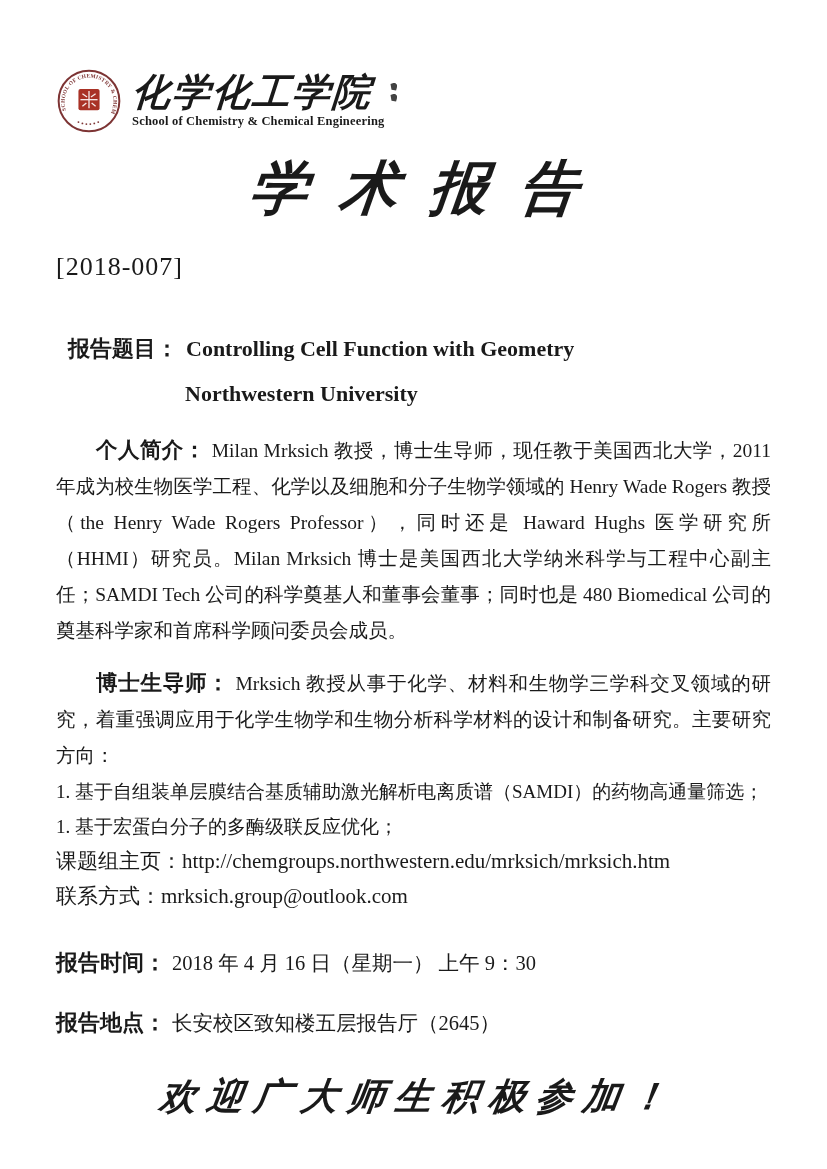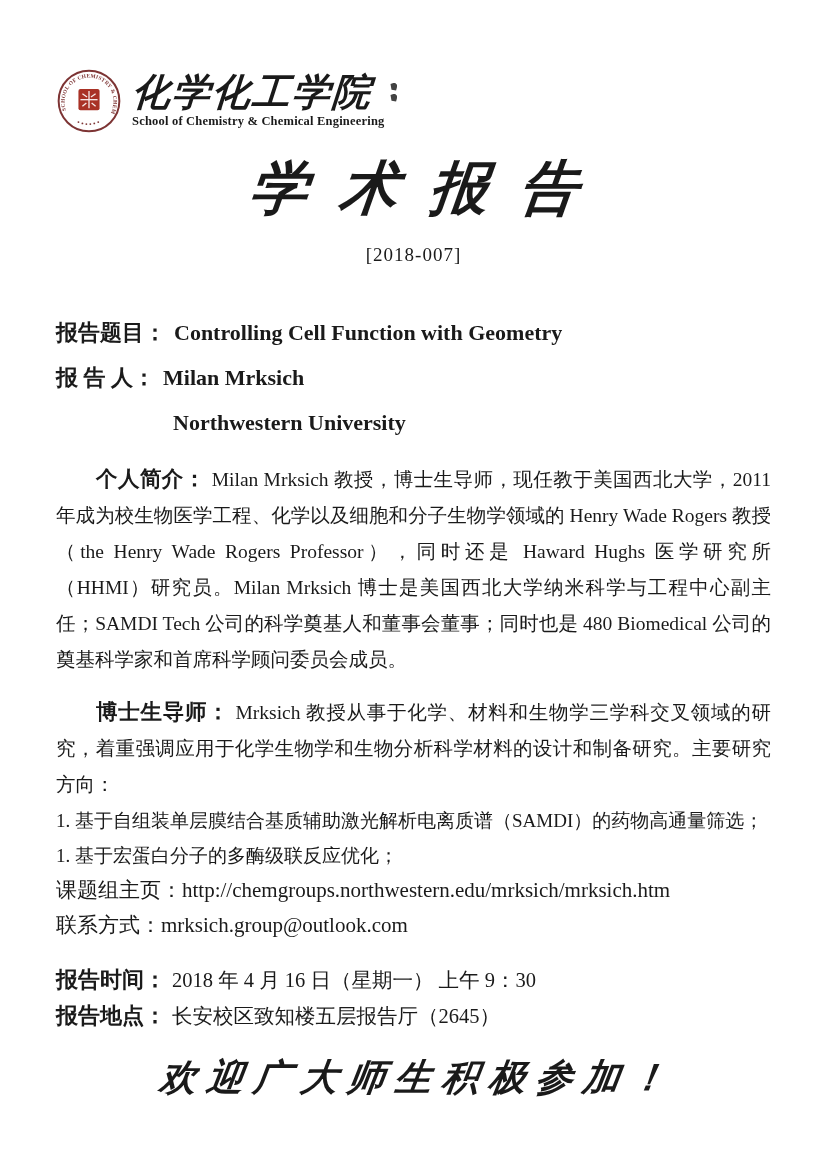--- a/index.html
+++ b/index.html
@@ -25,38 +25,38 @@
   .sig-marks i { display:block; width:7px; height:8px; background:#222; opacity:0.85;
     clip-path:polygon(0 20%,60% 0,100% 35%,80% 100%,15% 90%); }
 
   
   .main-title { text-align:center; margin-top:16px; }
   .main-title span {
     display:inline-block; font-size:58px; font-weight:bold; font-style:italic;
     letter-spacing:32px; margin-right:-32px; transform:skewX(-6deg);
     font-family:"DejaVu Serif","Liberation Serif",serif;
   }
-  .issue-no { text-align:center; font-size:19px; margin-top:16px; letter-spacing:1px; }
+  .issue-no { text-align:left; font-size:26px; margin-top:24px; letter-spacing:1px; }
 
   
-  .fields { margin-top:44px; }
+  .fields { margin-top:44px;margin-left:12px; }
   .field-line { font-size:22px; font-weight:bold; line-height:45px; white-space:nowrap; }
   .field-label { font-family:"Liberation Serif","DejaVu Serif",serif; }
   .field-value { margin-left:8px; }
   .field-indent { margin-left:117px; }
 
   
   .para { font-size:19.5px; line-height:36px; text-align:justify; margin-top:16px; }
   .para .inline-label { font-size:21.5px; font-weight:bold; margin-right:6px;margin-left:40px; }
   .list-line { font-size:19px; line-height:35px; }
   .plain-line { font-size:21px; line-height:35px; }
 
   
   .tv-block { margin-top:20px; }
-  .tv-line { line-height:34px; white-space:nowrap; }
+  .tv-line { line-height:58px; white-space:nowrap; }
   .tv-line .inline-label { font-size:22px; font-weight:bold; }
   .tv-line .tv-value { font-size:20.5px; margin-left:6px; }
 
   
   .welcome { text-align:center; margin-top:18px; }
   .welcome span {
     display:inline-block; font-size:37px; font-weight:bold; font-style:italic;
     letter-spacing:10px; margin-right:-10px; transform:skewX(-8deg);
     font-family:"DejaVu Serif","Liberation Serif",serif;
   }
@@ -106,23 +106,20 @@
 
     <div class="main-title">
       <span>学术报告</span>
     </div>
     <div class="issue-no">[2018-007]</div>
 
     <div class="fields">
       <div class="field-line">
         <span class="field-label">报告题目：</span><span class="field-value">Controlling Cell Function with Geometry</span>
       </div>
-      <div class="field-line">
-        <span class="field-label">报 告 人：</span><span class="field-value">Milan Mrksich</span>
-      </div>
       <div class="field-line field-indent">Northwestern University</div>
     </div>
 
     <p class="para">
       <span class="inline-label">个人简介：</span><span>Milan Mrksich 教授，博士生导师，现任教于美国西北大学，2011 年成为校生物医学工程、化学以及细胞和分子生物学领域的 Henry Wade Rogers 教授（the Henry Wade Rogers Professor），同时还是 Haward Hughs 医学研究所（HHMI）研究员。Milan Mrksich 博士是美国西北大学纳米科学与工程中心副主任；SAMDI Tech 公司的科学奠基人和董事会董事；同时也是 480 Biomedical 公司的奠基科学家和首席科学顾问委员会成员。</span>
     </p>
 
     <p class="para">
       <span class="inline-label">博士生导师：</span><span>Mrksich 教授从事于化学、材料和生物学三学科交叉领域的研究，着重强调应用于化学生物学和生物分析科学材料的设计和制备研究。主要研究方向：</span>
     </p>

